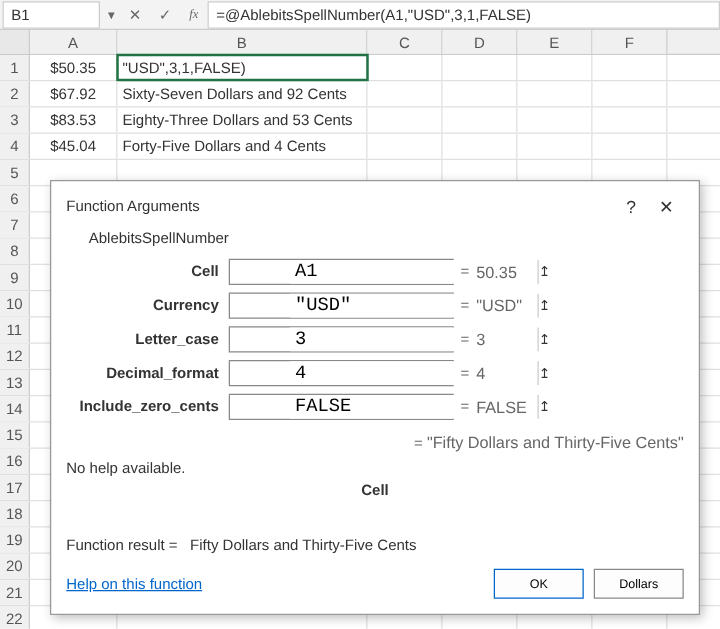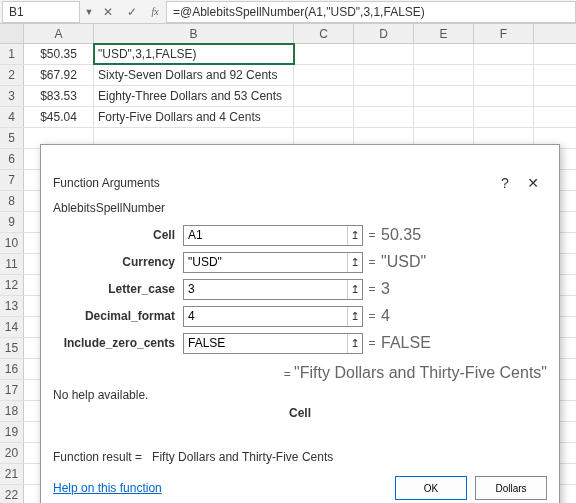--- a/index.html
+++ b/index.html
@@ -120,32 +120,31 @@
     background: #fff;
     border: 1px solid #999;
     box-shadow: 2px 2px 8px rgba(0,0,0,0.25);
     padding: 8px 12px 12px 12px;
   }
   .dlg-title-row {
     display: flex;
     align-items: center;
     height: 24px;
     font-size: 12px;
-    margin-top: 18px;
   }
   .dlg-title { flex: 1; }
   .dlg-help, .dlg-close {
     width: 28px;
     text-align: center;
     font-size: 14px;
     color: #333;
     cursor: pointer;
   }
   .dlg-fn-name {
-    margin: 6px 0 8px 0;
+    margin: 6px 0 8px 18px;
   }
   .arg-row {
     display: flex;
     align-items: center;
     height: 24px;
     margin-bottom: 3px;
   }
   .arg-label {
     width: 130px;
     text-align: right;
@@ -158,42 +157,43 @@
     width: 180px;
     height: 21px;
     border: 1px solid #888;
     background: #fff;
   }
   .arg-input {
     flex: 1;
     border: none;
     outline: none;
     padding: 0 4px;
-    font-size: 12px;
-    font-family: Liberation Sans, sans-serif;
+    font-size: 15px;
+    font-family: Liberation Mono, monospace;
     height: 100%;
+    margin-left: 48px;
   }
   .range-btn {
     width: 18px;
     height: 100%;
     border-left: 1px solid #ccc;
     display: flex;
     align-items: center;
     justify-content: center;
     font-size: 11px;
     cursor: pointer;
   }
   .arg-eq {
     width: 18px;
     text-align: center;
     color: #666;
   }
   .arg-val {
     color: #666;
-    font-size: 16px;
+    font-size: 13px;
   }
   .result-line {
     text-align: right;
     color: #666;
     padding: 6px 0 2px 0;
   }
   .nohelp { margin: 4px 0 2px 0; }
   .cell-desc { text-align: center; font-weight: bold; margin: 4px 0 30px 0; }
   .formula-result { margin: 4px 0 12px 0; }
   .dlg-bottom {

